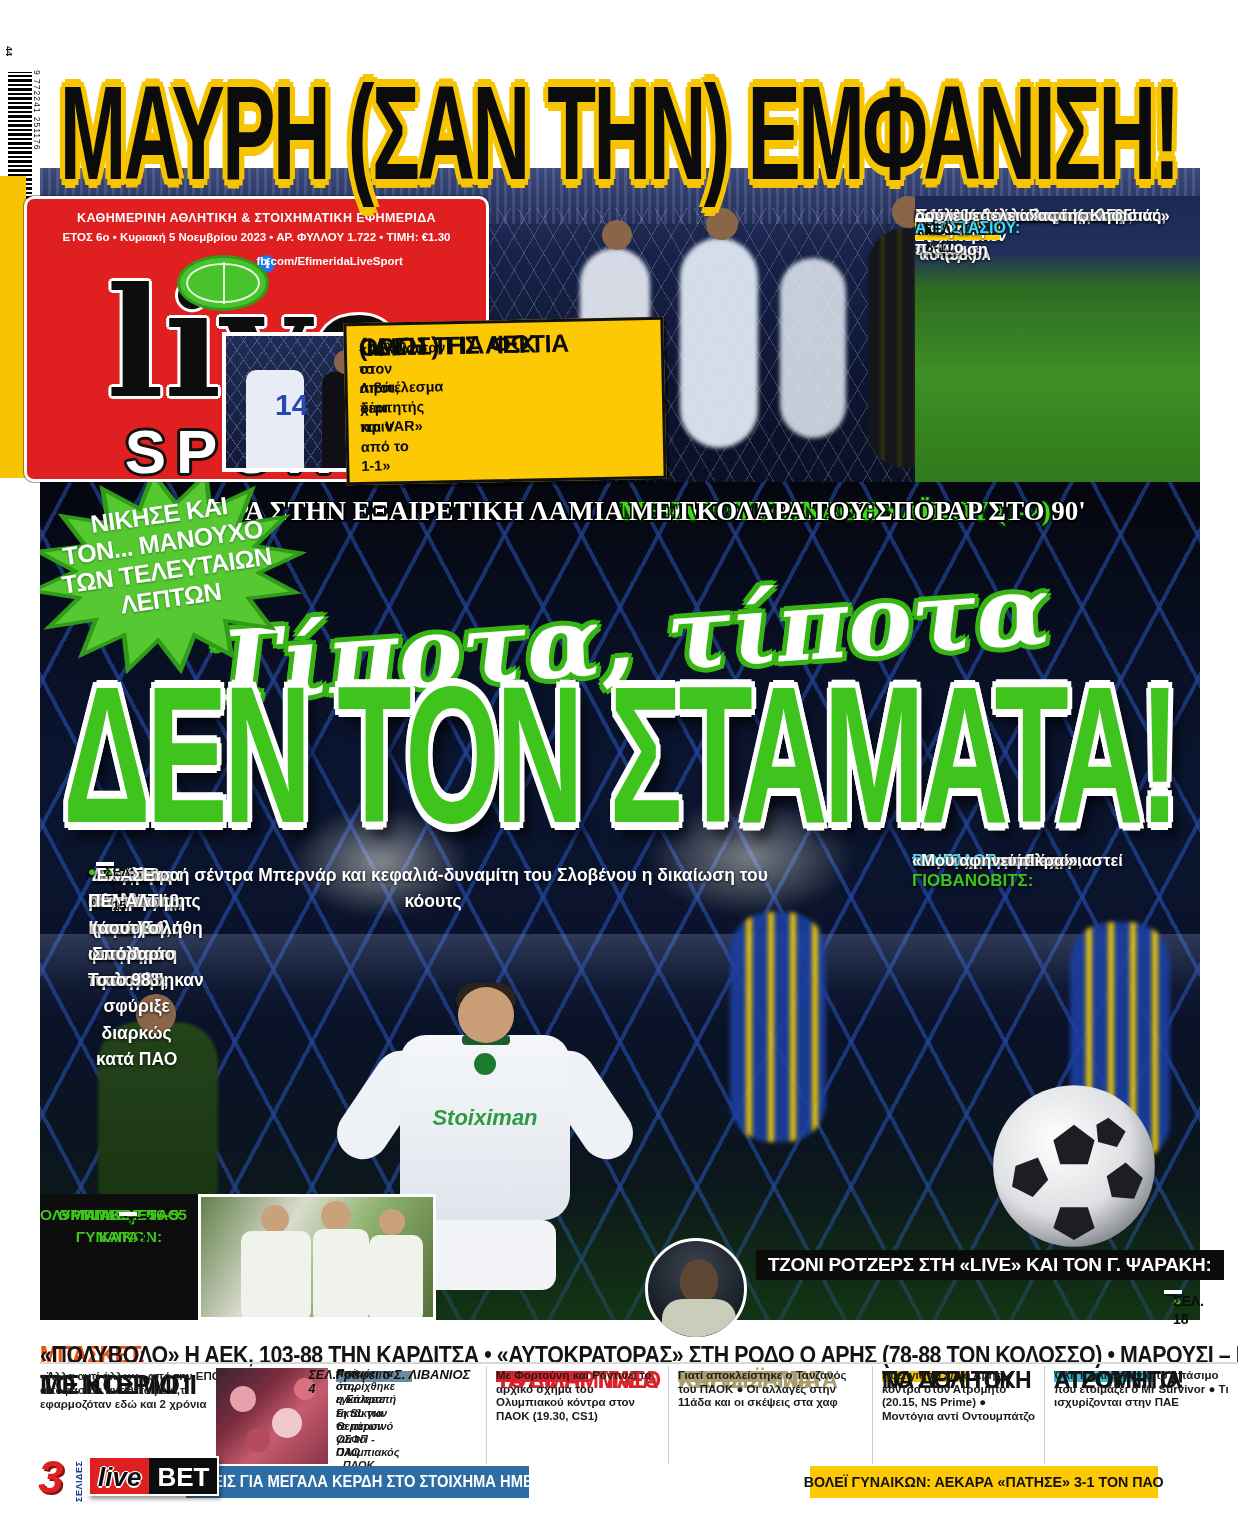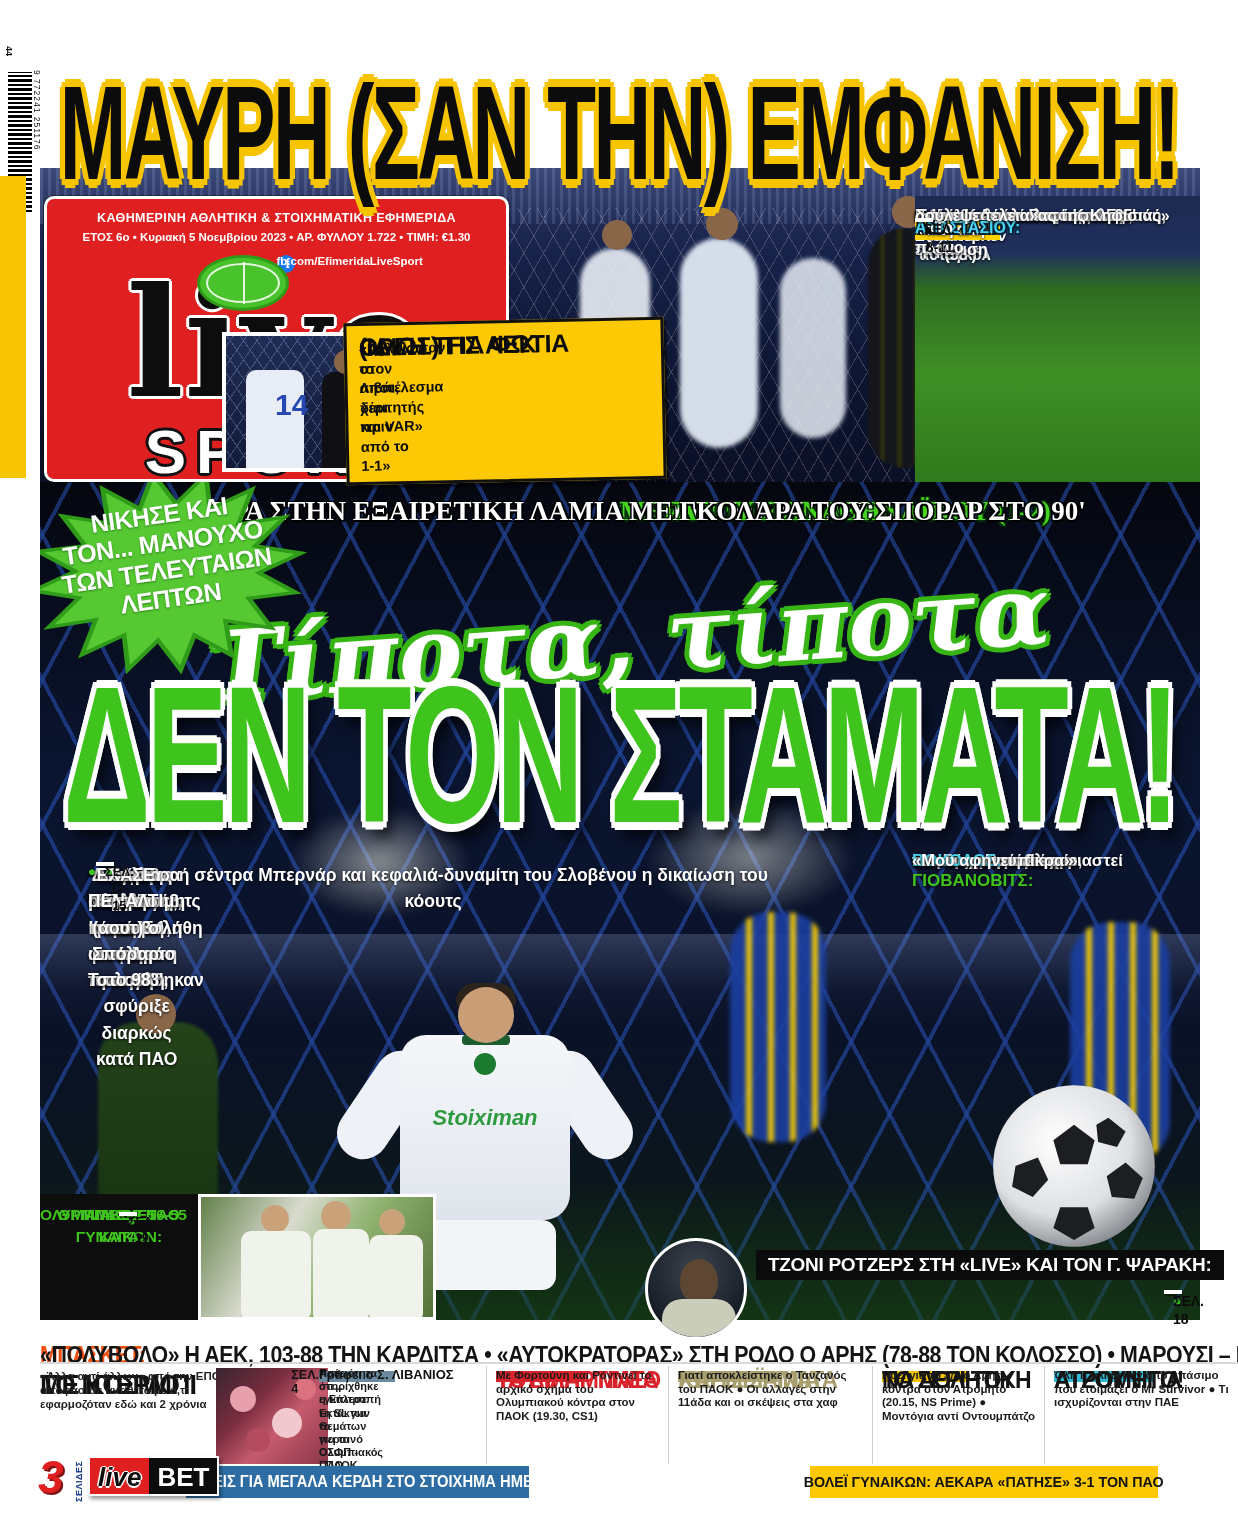--- a/index.html
+++ b/index.html
@@ -36,21 +36,21 @@
       background:repeating-linear-gradient(60deg,transparent 0 16px,rgba(255,255,255,.5) 16px 17px),
                  repeating-linear-gradient(-60deg,transparent 0 16px,rgba(255,255,255,.5) 16px 17px);}
   .p-white1{left:540px;top:80px;width:70px;height:190px;border-radius:36px;background:#e9eef6;filter:blur(2px);opacity:.9;}
   .p-white2{left:640px;top:70px;width:78px;height:210px;border-radius:40px;background:#dfe7f2;filter:blur(2px);opacity:.95;}
   .p-white3{left:740px;top:90px;width:66px;height:180px;border-radius:34px;background:#e6ecf5;filter:blur(2px);opacity:.85;}
   .p-dark1{left:828px;top:60px;width:74px;height:240px;border-radius:36px;filter:blur(1px);
       background:repeating-linear-gradient(90deg,#14161c 0 12px,#2c2c10 12px 17px);}
   .p-head{border-radius:50%;background:#8a6648;}
 
   
-  .logo-box{left:44px;top:196px;width:465px;height:286px;background:#e02020;border:3px solid #fff;
+  .logo-box{left:24px;top:196px;width:465px;height:286px;background:#e02020;border:3px solid #fff;
       border-radius:10px;z-index:3;box-shadow:0 0 0 1px rgba(0,0,0,.35);}
   .logo-box .tagline{left:0;top:12px;width:100%;text-align:center;font-size:12.5px;font-weight:900;
       color:#fff;letter-spacing:.4px;}
   .logo-box .issueline{left:0;top:32px;width:100%;text-align:center;font-size:11.5px;font-weight:700;color:#fff;}
   .logo-box .fbline{left:0;top:56px;width:100%;text-align:center;font-size:11.5px;font-weight:700;color:#fff;position:absolute;}
   .fb-icon{position:relative;display:inline-block;width:18px;height:18px;border-radius:50%;
       background:#1877f2;color:#fff;font-weight:900;font-family:"Liberation Serif",serif;
       font-size:14px;line-height:18px;vertical-align:middle;margin-right:6px;}
   .live-word{left:0;top:60px;width:100%;text-align:center;
       font-family:"DejaVu Serif",serif;font-weight:900;font-size:152px;line-height:1.1;color:#0d0d0d;
@@ -212,21 +212,21 @@
   .bar-red{background:#d8232a;} .bar-olive{background:#b3a97a;} .bar-yellow{background:#f2c200;}
   .bar-cyan{background:#2fb9d4;} .bar-slate{background:#6b8aa0;}
 
   
   .derby{left:0;width:440px;}
   .derby .title{position:relative;font-size:27px;font-weight:900;letter-spacing:-1px;line-height:1.0;margin-top:8px;color:#111;}
   .derby .sub{position:relative;font-size:11.5px;font-weight:700;color:#222;line-height:1.2;margin-top:6px;width:214px;}
   .derby-photo{left:176px;top:4px;width:112px;height:96px;overflow:hidden;
       background:linear-gradient(135deg,#3a2430 0%,#7a2d3f 35%,#c75b6e 60%,#8a3548 100%);}
   .dp-b{border-radius:50%;position:absolute;}
-  .derby-right{left:279px;top:0;width:144px;height:104px;}
+  .derby-right{left:296px;top:0;width:144px;height:104px;font-style:italic;}
   .derby-right .txt{position:relative;font-size:11px;font-weight:700;line-height:1.2;color:#1a1a1a;margin-top:3px;}
   .derby-right .byline{position:relative;font-size:13px;font-weight:900;text-align:right;margin-top:3px;}
 
   
   .b3{left:38px;top:1450px;font-size:46px;font-weight:900;font-style:italic;color:#e02020;z-index:9;
       text-shadow:2px 2px 0 #7d1010;}
   .b3label{left:74px;top:1456px;height:46px;writing-mode:vertical-rl;transform:rotate(180deg);
       font-size:9px;font-weight:900;color:#1a3f8f;letter-spacing:.5px;z-index:9;}
   .livebet{left:88px;top:1456px;height:40px;display:flex;z-index:9;border:2px solid #fff;
       box-shadow:2px 3px 4px rgba(0,0,0,.4);position:absolute;}

